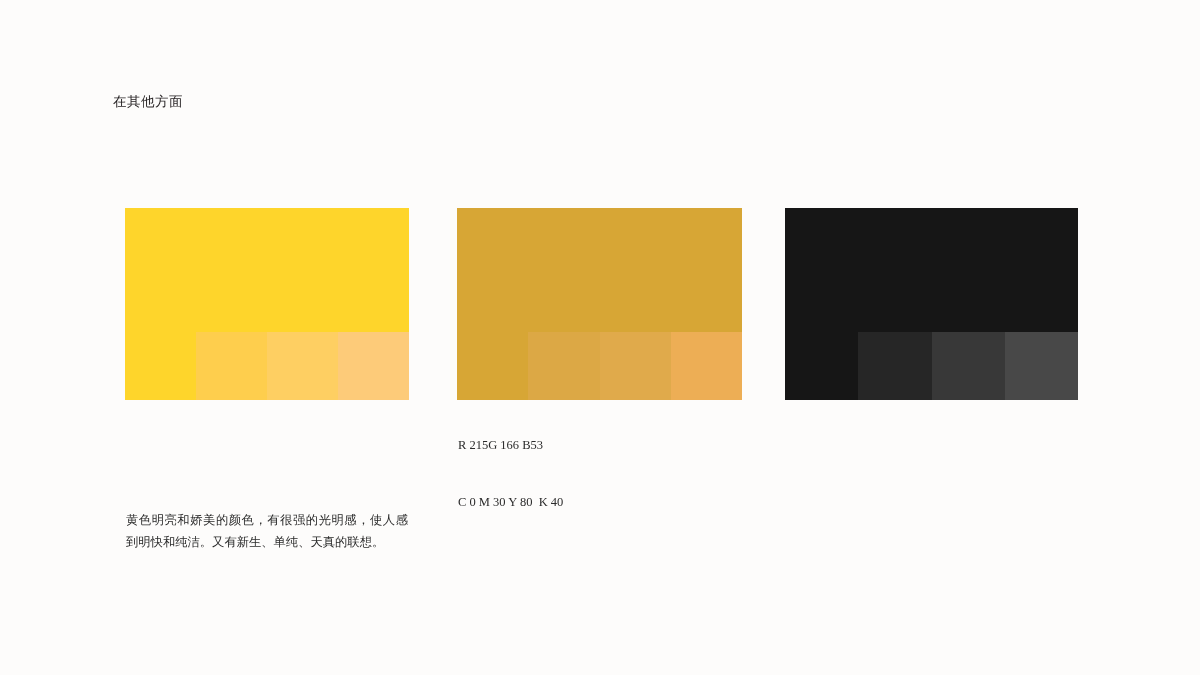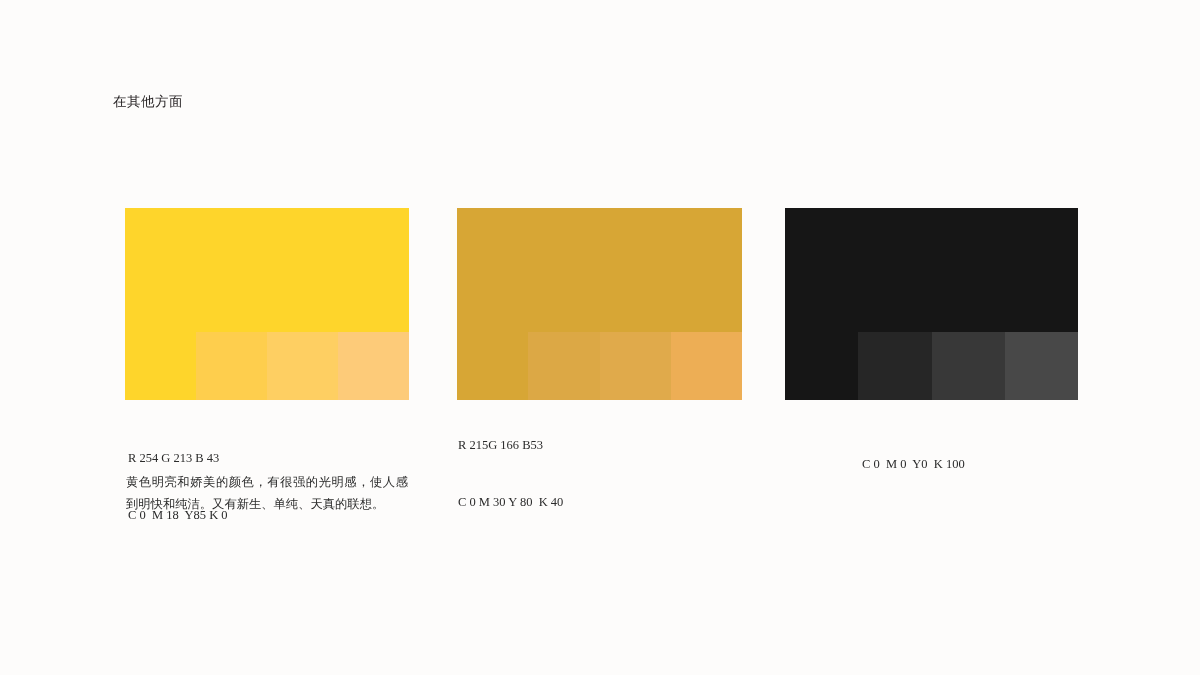--- a/index.html
+++ b/index.html
@@ -80,20 +80,21 @@
   .codes-1 { left: 458px; top: 398px; }
   .codes-2 { left: 862px; top: 417px; }
 
   .desc {
     position: absolute;
     font-family: "DejaVu Sans", sans-serif;
     font-size: 12.3px;
     line-height: 21.5px;
     color: #2b2b2b;
     text-align: justify;
+    margin-top: 38px;
   }
   .desc-0 { left: 126px; top: 472px; width: 282px; }
   .desc-2 { left: 762px; top: 472px; width: 295px; }
 </style>
 </head>
 <body>
 
 <div class="page-title">在其他方面</div>
 
 <div class="swatch-area">
@@ -124,30 +125,23 @@
     <div class="swatch">
       <div class="swatch-main" style="background-color: rgb(22, 22, 22);"></div>
       <div class="tint-strip">
         <div class="tint-block" style="background-color: rgb(38, 38, 38);"></div>
         <div class="tint-block" style="background-color: rgb(56, 56, 56);"></div>
         <div class="tint-block" style="background-color: rgb(72, 72, 72);"></div>
       </div>
     </div>
   </div>
 
-  <div class="code-lines codes-0">
-    <div>R 254 G 213 B 43</div>
-    <div>C 0  M 18  Y85 K 0</div>
-  </div>
 
   <div class="code-lines codes-1">
     <div>R 215G 166 B53</div>
     <div>C 0 M 30 Y 80  K 40</div>
   </div>
 
-  <div class="code-lines codes-2">
-    <div>C 0  M 0  Y0  K 100</div>
-  </div>
 
   <div class="desc desc-0">黄色明亮和娇美的颜色，有很强的光明感，使人感到明快和纯洁。又有新生、单纯、天真的联想。</div>
 
 
 </div>
 
 </body></html>

